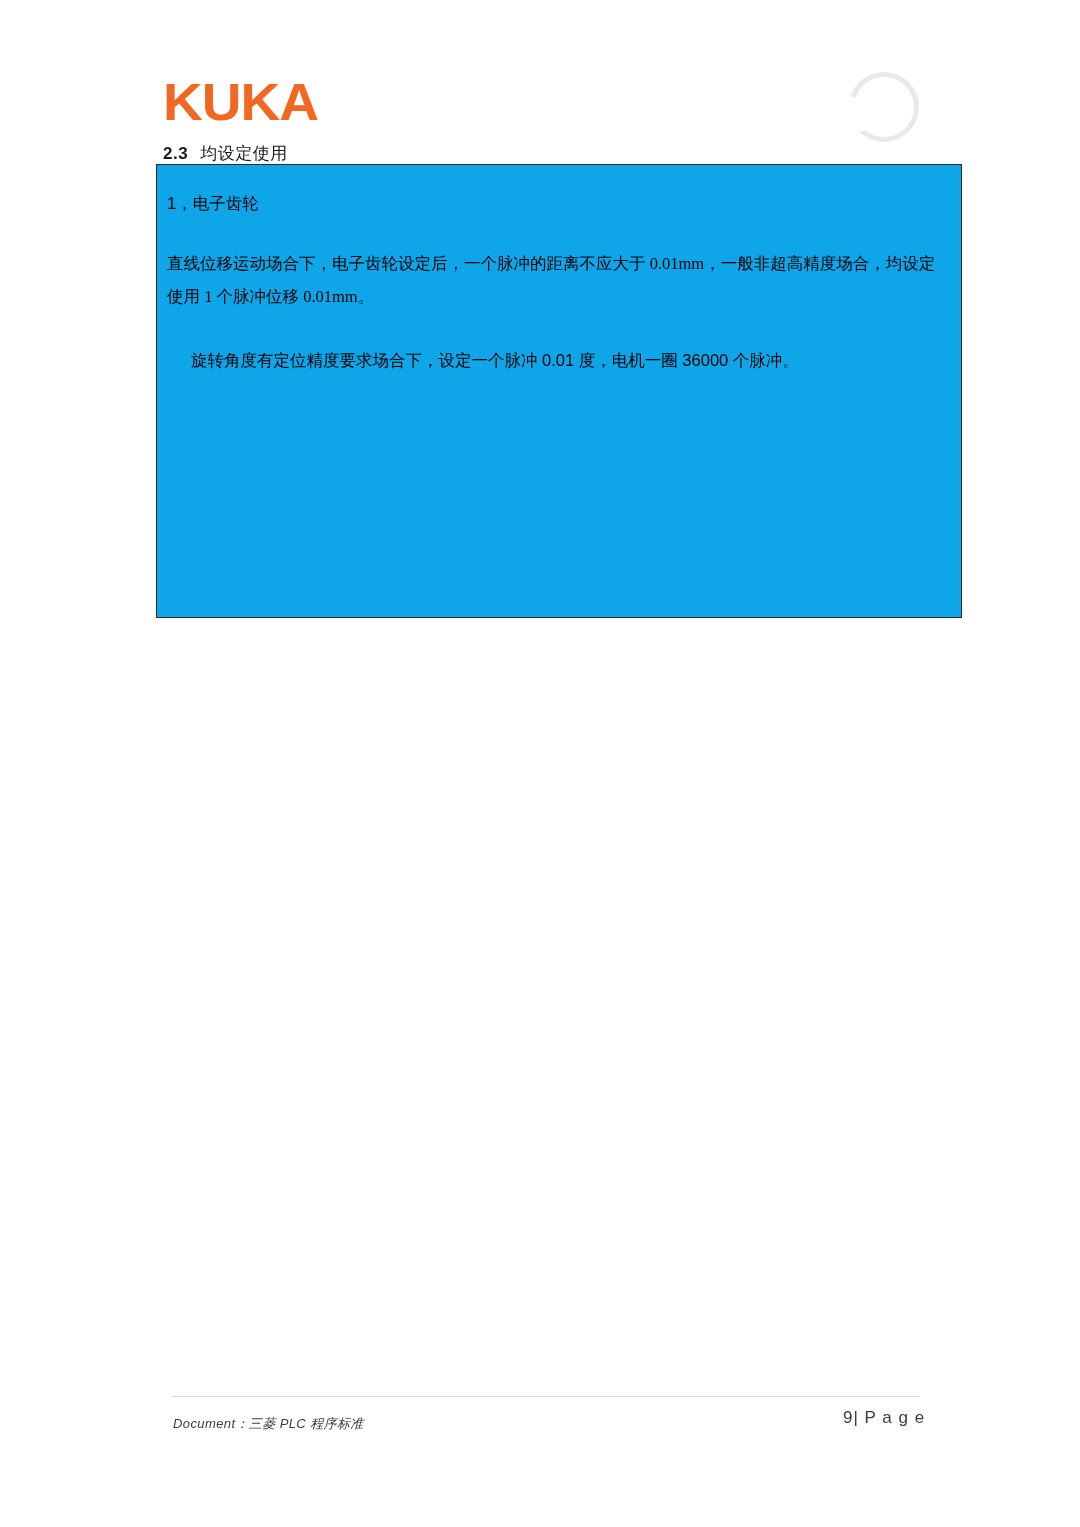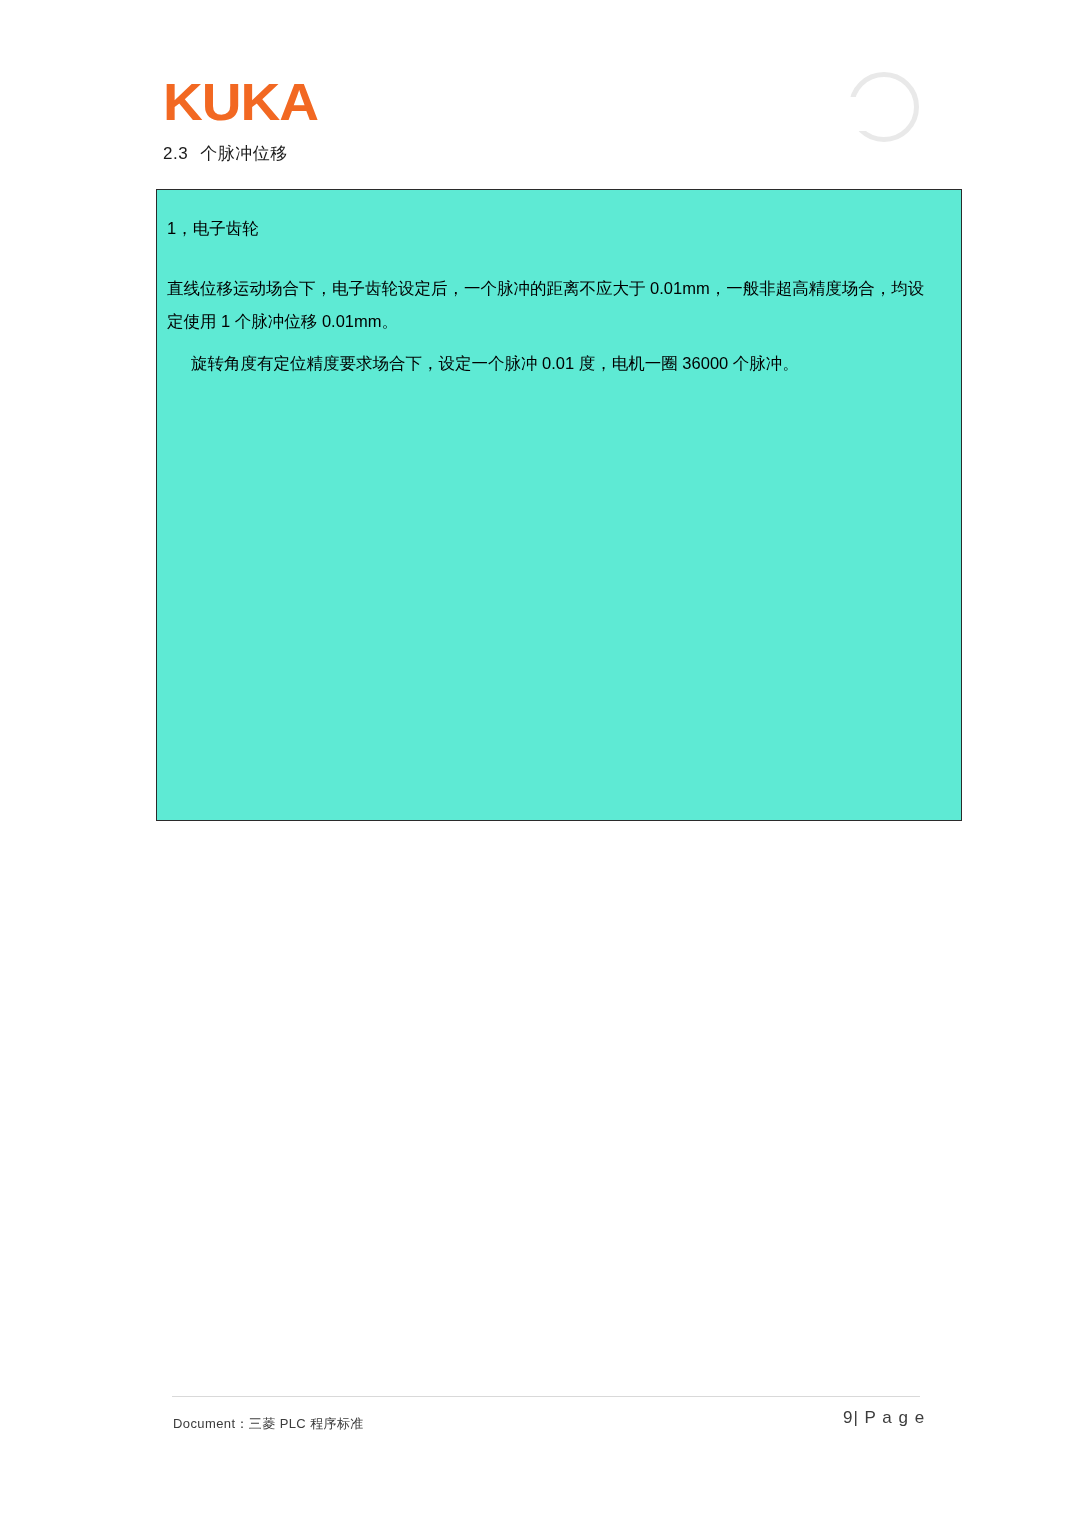--- a/index.html
+++ b/index.html
@@ -70,48 +70,50 @@
     position: absolute;
     left: 163px;
     top: 142px;
     font-size: 17px;
     color: #1a1a1a;
     letter-spacing: 0.5px;
     white-space: nowrap;
   }
   .section-heading .num {
     margin-right: 12px;
+    font-weight: bold;
   }
 
   
   .content-box {
     position: absolute;
     left: 156px;
-    top: 189px;
+    top: 164px;
     width: 806px;
-    height: 632px;
+    height: 454px;
     border: 1px solid #2b2b2b;
     box-sizing: border-box;
-    background: #5eead4;
+    background: #0ea5e9;
   }
   .content-inner {
     padding: 26px 22px 0 10px;
   }
   .para {
     font-size: 16.5px;
     line-height: 1.55;
     color: #000;
     margin: 0 0 0 0;
   }
   .para.title {
     margin-bottom: 30px;
   }
   .para.body-1 {
-    margin-bottom: 10px;
+    margin-bottom: 32px;
     line-height: 2.0;
+    font-family: Liberation Serif, serif;
   }
   .para.body-2 {
     margin-bottom: 0;
     line-height: 1.9;
     margin-left: 24px;
   }
 
   
   .footer-rule {
     position: absolute;
@@ -122,20 +124,21 @@
     background: #d9d9d9;
   }
   .footer-left {
     position: absolute;
     left: 173px;
     top: 1415px;
     font-size: 13px;
     color: #3c3c3c;
     letter-spacing: 0.4px;
     white-space: nowrap;
+    font-style: italic;
   }
   .footer-right {
     position: absolute;
     left: 843px;
     top: 1408px;
     font-size: 17px;
     color: #3c3c3c;
     letter-spacing: 1px;
     white-space: nowrap;
   }
@@ -144,21 +147,21 @@
 <body>
 
 <div class="page">
 
   <div class="header">
     <div class="logo">KUKA</div>
     <div class="logo-ring"></div>
   </div>
 
   <div class="section-heading">
-    <span class="num">2.3</span><span>个脉冲位移</span>
+    <span class="num">2.3</span><span>均设定使用</span>
   </div>
 
   <div class="content-box">
     <div class="content-inner">
       <p class="para title">1，电子齿轮</p>
       <p class="para body-1">直线位移运动场合下，电子齿轮设定后，一个脉冲的距离不应大于 0.01mm，一般非超高精度场合，均设定使用 1 个脉冲位移 0.01mm。</p>
       <p class="para body-2">旋转角度有定位精度要求场合下，设定一个脉冲 0.01 度，电机一圈 36000 个脉冲。</p>
     </div>
   </div>
 

